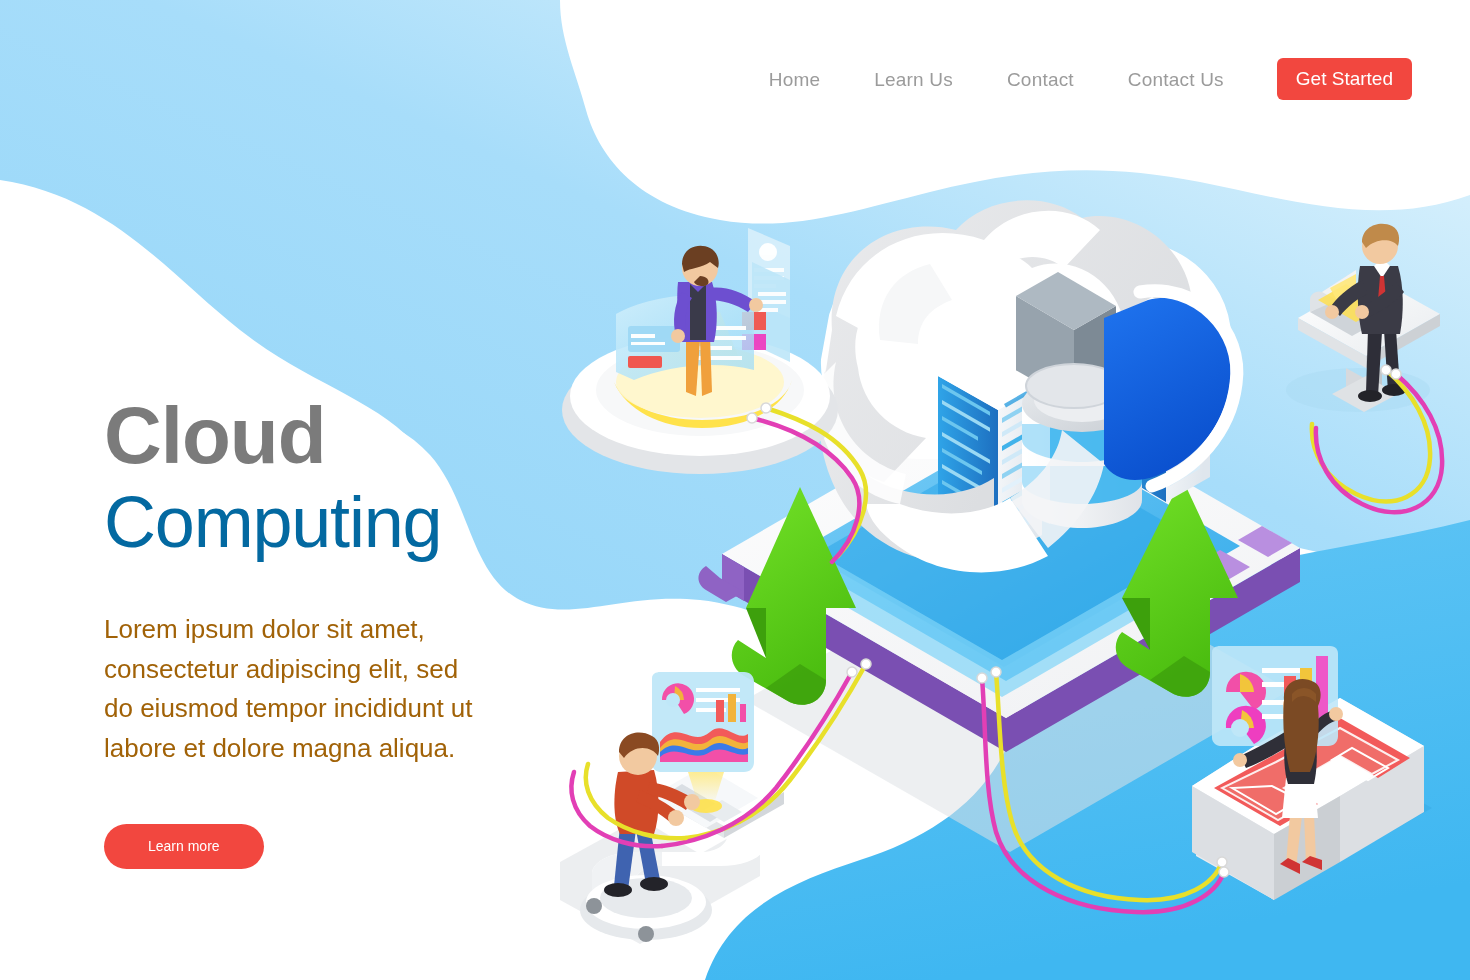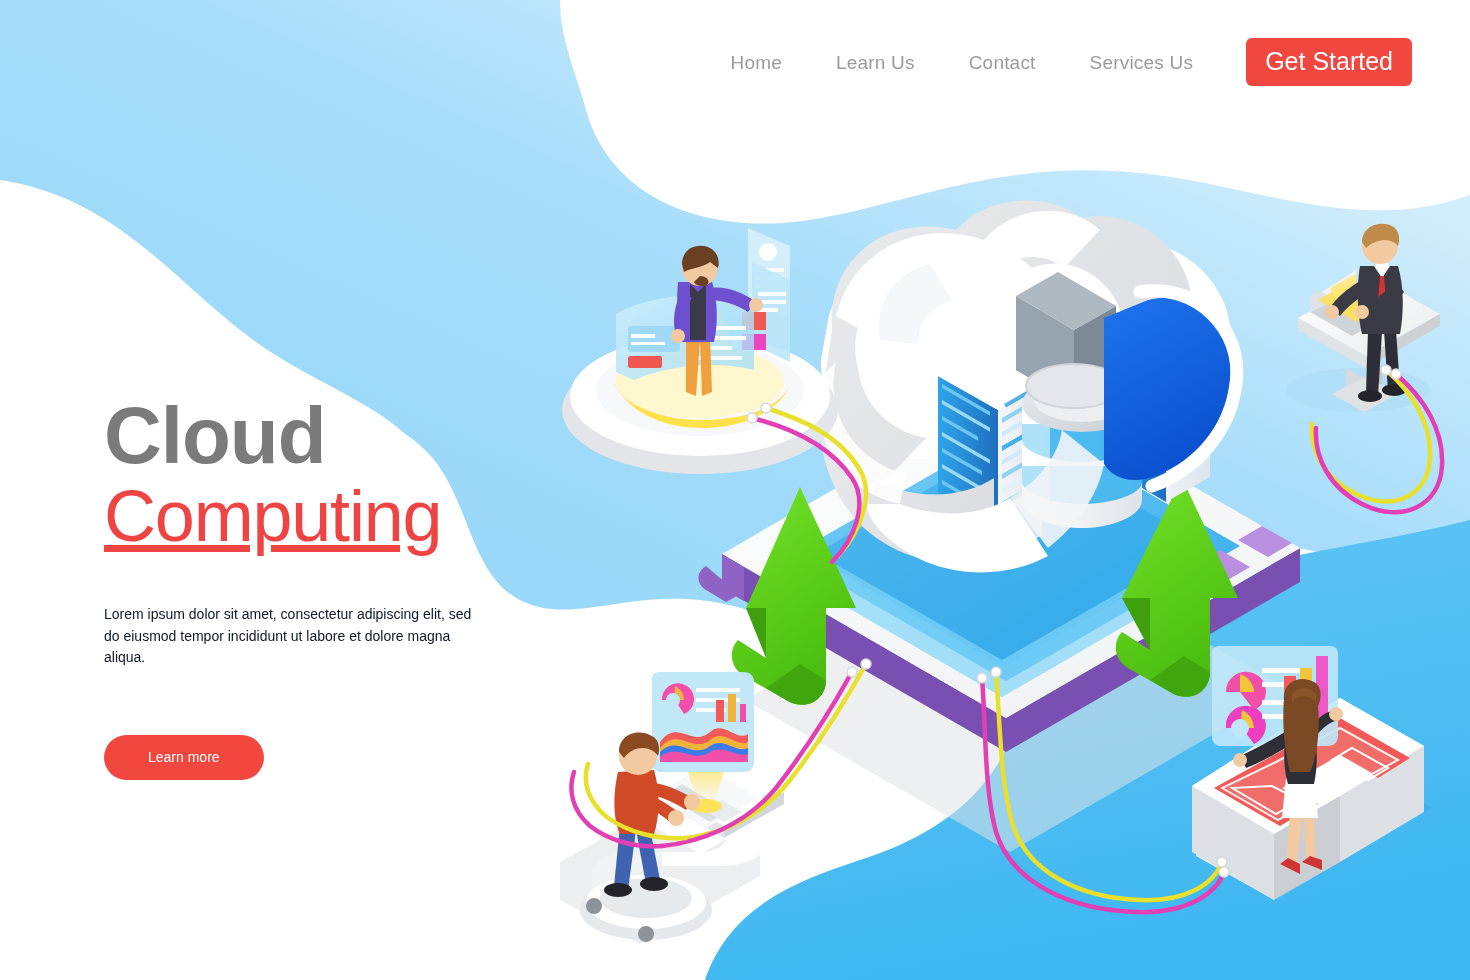--- a/index.html
+++ b/index.html
@@ -10,50 +10,49 @@
     position:relative;
   }
   #stage{position:relative;width:1470px;height:980px;overflow:hidden;background:#fff;}
   #bgsvg,#artsvg{position:absolute;left:0;top:0;width:1470px;height:980px;}
   #artsvg{pointer-events:none;}
 
   
   .navbar{
     position:absolute;left:0;top:0;width:1470px;height:150px;
     display:flex;align-items:flex-start;justify-content:flex-end;
-    padding-top:38px;box-sizing:border-box;padding-right:58px;
+    padding-top:58px;box-sizing:border-box;padding-right:58px;
     z-index:40;
   }
   .nav-links{display:flex;align-items:center;gap:0px;}
   .nav-link{
     color:#9b9b9b;font-size:19px;letter-spacing:.2px;
     padding:0 27px;text-decoration:none;white-space:nowrap;cursor:pointer;
     line-height:1;
   }
   .nav-cta{
     margin-left:26px;background:#f2473f;color:#ffffff;
-    font-size:25px;border:none;border-radius:6px;
+    font-size:19px;border:none;border-radius:6px;
     padding:11px 19px 12px 19px;cursor:pointer;white-space:nowrap;
     line-height:1;font-family:"Liberation Sans", sans-serif;
   }
 
   
   .hero{position:absolute;left:104px;top:396px;width:420px;z-index:30;}
   .hero-title{margin:0;line-height:0.99;}
   .hero-title .t1{
     display:block;font-size:80px;font-weight:bold;color:#7b7b7b;letter-spacing:-1px;
   }
   .hero-title .t2{
-    display:block;font-size:72px;font-weight:300;color:#ef4444;letter-spacing:-1.2px;
-    margin-top:6px;
-    text-decoration:underline;
+    display:block;font-size:72px;font-weight:300;color:#0369a1;letter-spacing:-1.2px;
+    margin-top:12px;
   }
   .hero-sub{
-    margin:52px 0 12px 0;width:370px;
-    font-size:14px;line-height:1.52;color:#0f172a;
+    margin:52px 0 0 0;width:370px;
+    font-size:26px;line-height:1.52;color:#a16207;
   }
   .hero-btn{
     margin-top:55px;display:inline-block;background:#f2473f;color:#fff;
     border:none;border-radius:999px;font-size:14px;
     padding:15px 44px 16px 44px;cursor:pointer;
     font-family:"Liberation Sans", sans-serif;line-height:1;
   }
 </style>
 </head>
 <body>
@@ -620,21 +619,21 @@
       <circle cx="1222" cy="862" r="5" fill="#ffffff" stroke="#d8d8d8" stroke-width="1.5"></circle>
       <circle cx="1224" cy="872" r="5" fill="#ffffff" stroke="#d8d8d8" stroke-width="1.5"></circle>
     </g>
   </svg>
 
   <nav class="navbar">
     <div class="nav-links">
       <a class="nav-link" href="#">Home</a>
       <a class="nav-link" href="#">Learn Us</a>
       <a class="nav-link" href="#">Contact</a>
-      <a class="nav-link" href="#">Services Us</a>
+      <a class="nav-link" href="#">Contact Us</a>
       <button class="nav-cta">Get Started</button>
     </div>
   </nav>
 
   <div class="hero">
     <h1 class="hero-title">
       <span class="t1">Cloud</span>
       <span class="t2">Computing</span>
     </h1>
     <p class="hero-sub">Lorem ipsum dolor sit amet, consectetur adipiscing elit, sed do eiusmod tempor incididunt ut labore et dolore magna aliqua.</p>

